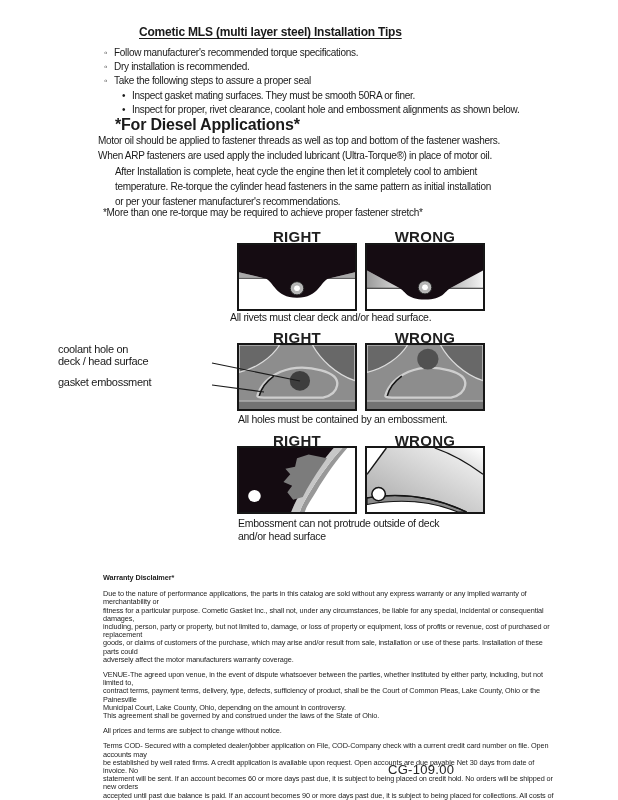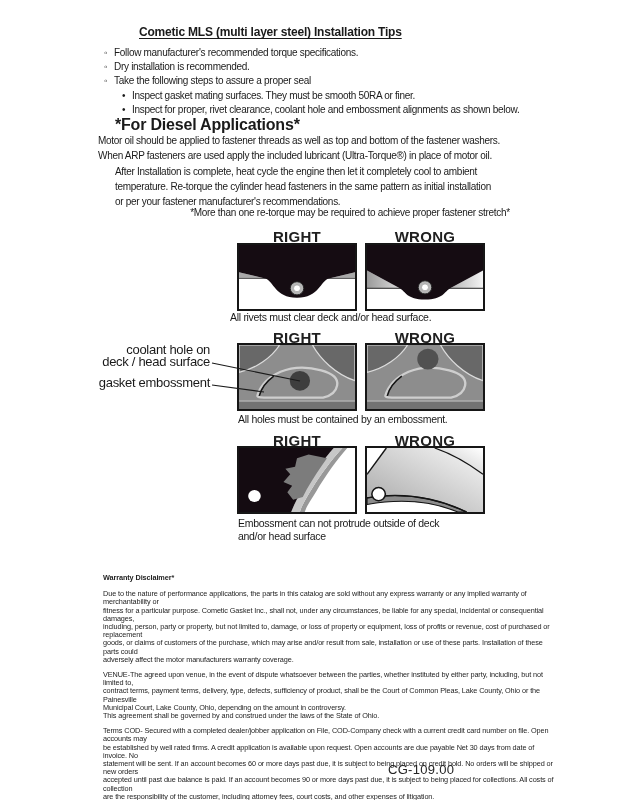--- a/index.html
+++ b/index.html
@@ -17,28 +17,28 @@
   .bullet-list { left:104px; top:46px; width:460px; }
   .bullet-row { display:flex; font-size:10px; letter-spacing:-0.3px; line-height:14.2px; }
   .bullet-row .marker { width:10px; flex:0 0 10px; }
   .bullet-row.sub { margin-left:18px; }
 
   
   .section-heading { left:115px; top:116px; font-size:16px; font-weight:bold; letter-spacing:-0.2px; }
   .para { font-size:10px; letter-spacing:-0.3px; line-height:15px; white-space:pre-line; width:470px; }
   #para1 { left:98px; top:133px; }
   #para2 { left:115px; top:164px; }
-  #note  { left:115px; top:205px;text-align:center; }
+  #note  { left:103px; top:205px; }
 
   
   .fig-label { width:120px; text-align:center; font-size:15px; font-weight:600; letter-spacing:0.3px; color:#202020; }
   .fig-box { width:120px; height:68px; border:2px solid #161616; box-sizing:border-box; background:#fff; }
   .fig-box svg { display:block; width:100%; height:100%; }
   .caption { font-size:10.5px; letter-spacing:-0.3px; line-height:12.5px; white-space:pre-line; }
-  .annotation { font-size:13px; letter-spacing:-0.3px; line-height:11.5px; text-align:right; width:152px; white-space:pre-line; }
+  .annotation { font-size:11px; letter-spacing:-0.3px; line-height:11.5px; text-align:left; width:152px; white-space:pre-line; }
   .leader-svg { pointer-events:none; }
 
   
   .warranty { left:103px; top:574px; width:452px; font-size:7.3px; letter-spacing:-0.1px; line-height:8.2px; color:#242424; }
   .warranty .w-head { font-weight:bold; margin:0 0 8px 0; }
   .warranty p { margin:0 0 7px 0; white-space:pre-line; }
 
   .footer-code { left:388px; top:762px; font-size:13px; letter-spacing:0.3px; color:#242424; }
 </style>
 </head>
@@ -195,20 +195,21 @@
   <div class="w-head">Warranty Disclaimer*</div>
   <p>Due to the nature of performance applications, the parts in this catalog are sold without any express warranty or any implied warranty of merchantability or
 fitness for a particular purpose.  Cometic Gasket Inc., shall not, under any circumstances, be liable for any special, incidental or consequential damages,
 including, person, party or property, but not limited to, damage, or loss of property or equipment, loss of profits or revenue, cost of purchased or replacement
 goods, or claims of customers of the purchase, which may arise and/or result from sale, installation or use of these parts.  Installation of these parts could
 adversely affect the motor manufacturers warranty coverage.</p>
   <p>VENUE-The agreed upon venue, in the event of dispute whatsoever between the parties, whether instituted by either party, including, but not limited to,
 contract terms, payment terms, delivery, type, defects, sufficiency of product, shall be the Court of Common Pleas, Lake County, Ohio or the Painesville
 Municipal Court, Lake County, Ohio, depending on the amount in controversy.
 This agreement shall be governed by and construed under the laws of the State of Ohio.</p>
+  <p>All prices and terms are subject to change without notice.</p>
   <p>Terms COD- Secured with a completed dealer/jobber application on File, COD-Company check with a current credit card number on file.  Open accounts may
 be established by well rated firms.  A credit application is available upon request.  Open accounts are due payable Net 30 days from date of invoice.  No
 statement will be sent.  If an account becomes 60 or more days past due, it is subject to being placed on credit hold.  No orders will be shipped or new orders
 accepted until past due balance is paid.  If an account becomes 90 or more days past due, it is subject to being placed for collections.  All costs of collection
 are the responsibility of the customer, including attorney fees, court costs, and other expenses of litigation.</p>
 
 </div>
 
 <div class="abs footer-code">CG-109.00</div>
 

